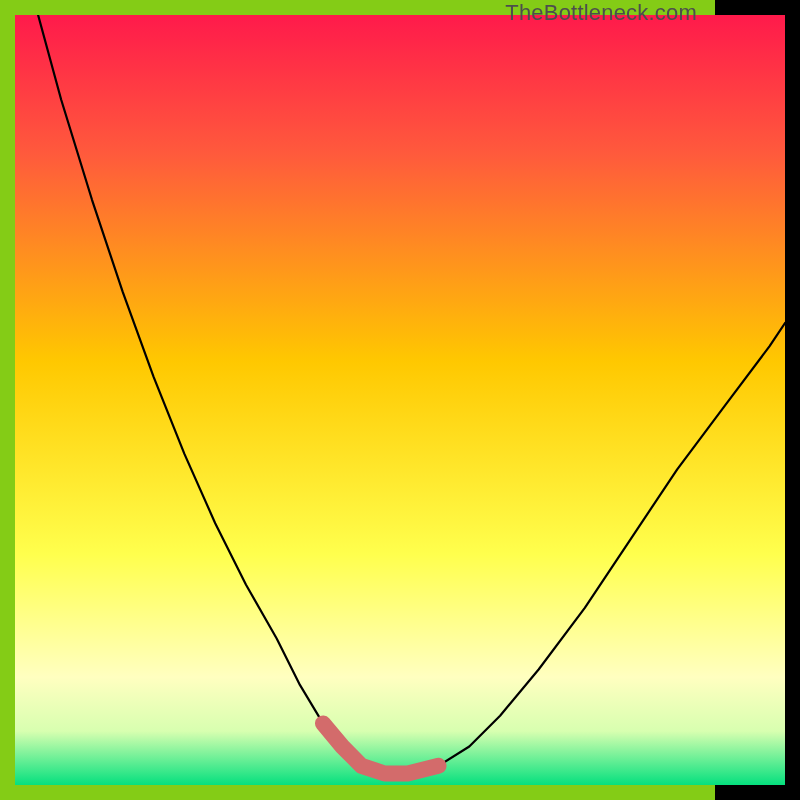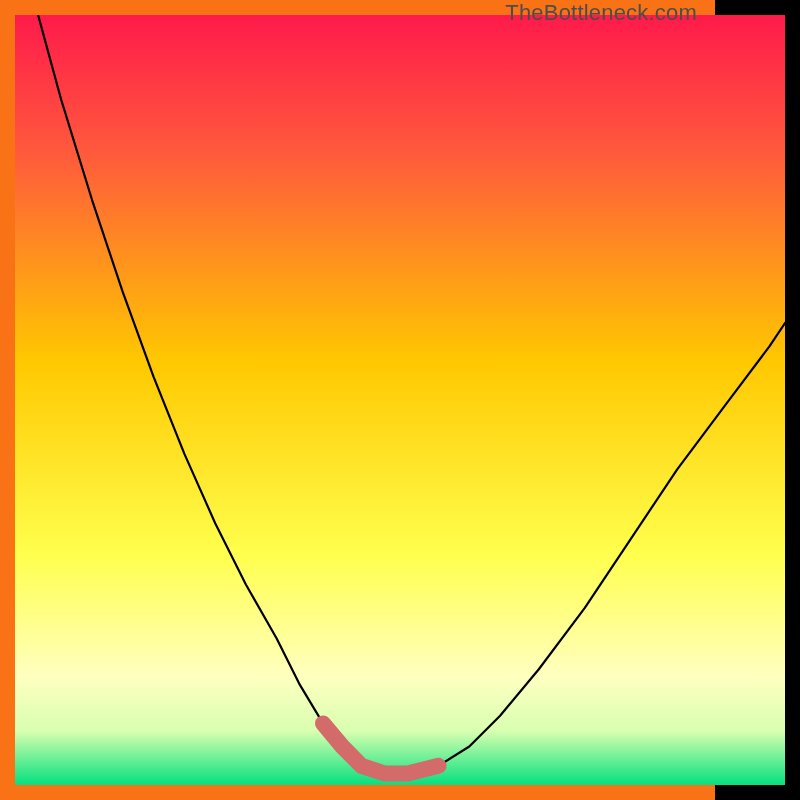--- a/index.html
+++ b/index.html
@@ -7,21 +7,21 @@
     padding: 0;
     width: 800px;
     height: 800px;
     background: #000;
     overflow: hidden;
   }
   .frame {
     position: relative;
     width: 715px;
     height: 800px;
-    background: #f97316;
+    background: #84cc16;
   }
   .plot {
     position: absolute;
     left: 15px;
     top: 15px;
     width: 770px;
     height: 770px;
   }
   .watermark {
     position: absolute;

